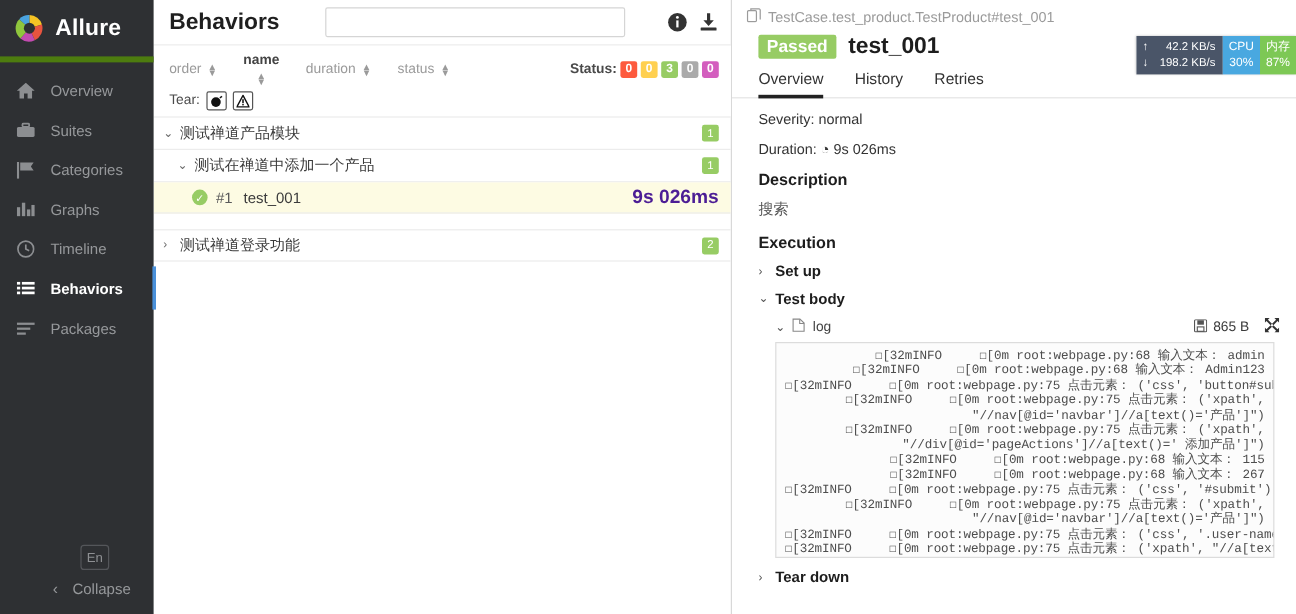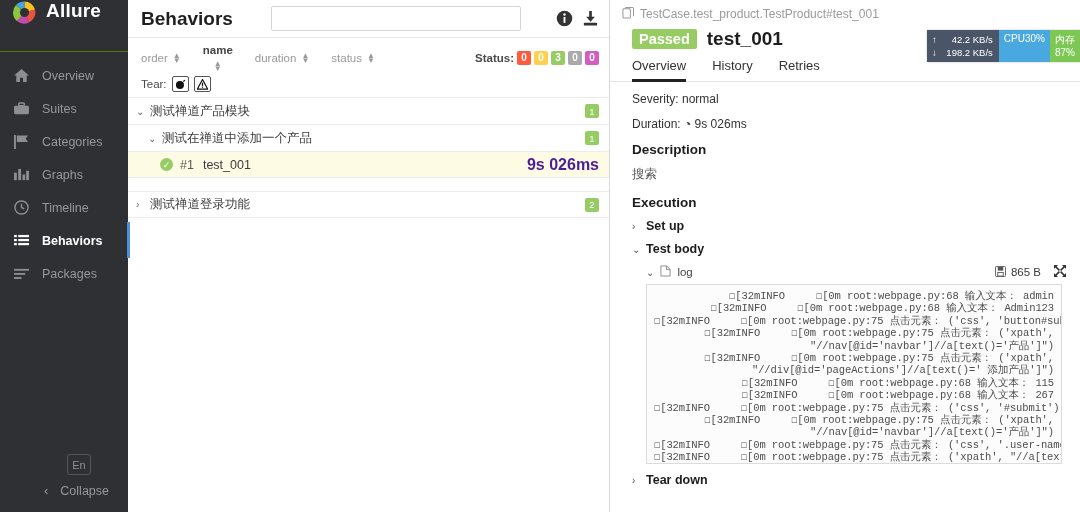--- a/index.html
+++ b/index.html
@@ -14,23 +14,23 @@
   
   .sidebar {
     width: 128px; height: 512px;
     background: #2e3033;
     color: #9a9b9d;
     display: flex; flex-direction: column;
     flex: 0 0 128px;
     position: relative;
   }
   .brand {
-    height: 52px; display: flex; align-items: flex-start; gap: 9px;
+    height: 52px; display: flex; align-items: center; gap: 9px;
     padding-left: 12px;
-    border-bottom: 1px solid #4d7c0f;
+    border-bottom: 5px solid #4d7c0f;
   }
   .brand-logo { width: 25px; height: 25px; position: relative; }
   .brand-name { color: #fff; font-size: 19px; font-weight: bold; letter-spacing: .2px;}
   .nav { margin-top: 7px; }
   .nav-item {
     height: 33px; display: flex; align-items: center;
     padding-left: 12px; gap: 12px;
     font-size: 12.5px; color: #96989b; cursor: pointer;
     position: relative;
   }
@@ -173,21 +173,21 @@
     box-shadow: 0 0 2px rgba(0,0,0,.25);
   }
   .sm-net {
     background: #4a5568; color: #fff; padding: 2px 6px 2px 5px;
     display: flex; flex-direction: column; justify-content: center;
     font-size: 9.5px; line-height: 13px;
   }
   .sm-net .row { display: flex; align-items: center; gap: 4px; }
   .sm-net .val { width: 52px; text-align: right; }
   .sm-cpu { background: #49a8e0; color: #fff; padding: 2px 5px; text-align: center;
-            display: flex; justify-content: center; font-size: 10px; line-height: 13px;}
+            display: flex; flex-direction: column; justify-content: center; font-size: 10px; line-height: 13px;}
   .sm-mem { background: #7dc855; color: #fff; padding: 2px 5px; text-align: center;
             display: flex; flex-direction: column; justify-content: center; font-size: 10px; line-height: 13px;}
 </style>
 </head>
 <body>
 
 <div class="app">
 
   <div class="sidebar">
     <div class="brand">

